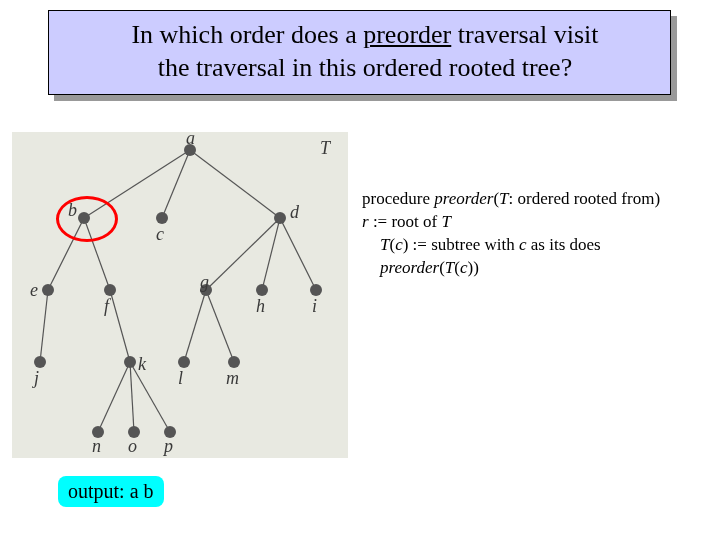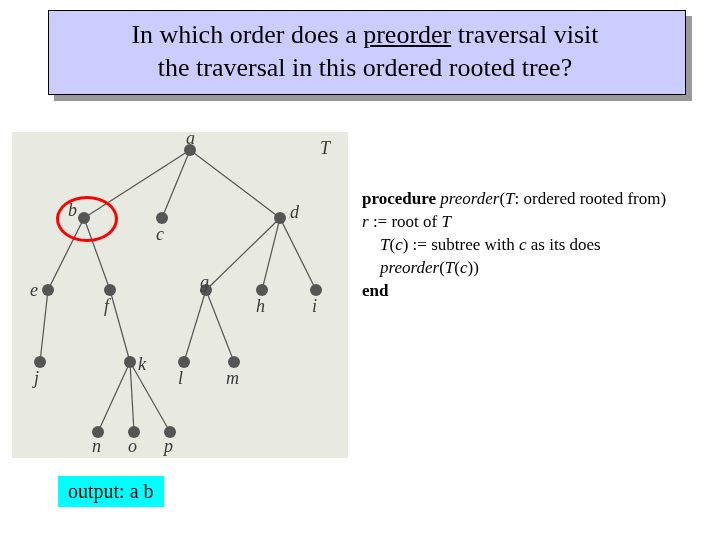--- a/index.html
+++ b/index.html
@@ -12,21 +12,21 @@
     position: relative;
     overflow: hidden;
   }
   .title-box {
     position: absolute;
     top: 10px;
     left: 48px;
     width: 600px;
     background: #ccccff;
     border: 1.5px solid #000;
-    padding: 8px 20px 10px 16px;
+    padding: 8px 5px 10px 16px;
     text-align: center;
     font-size: 26px;
     line-height: 1.25;
     box-shadow: 6px 6px 0 #999;
   }
   .title-box .u { text-decoration: underline; }
   .tree-area {
     position: absolute;
     top: 132px;
     left: 12px;
@@ -51,31 +51,32 @@
   }
   .algo {
     position: absolute;
     top: 188px;
     left: 362px;
     width: 340px;
     font-size: 17px;
     line-height: 1.35;
     color: #000;
   }
-  .algo .kw { font-weight: bold; }
+  .algo .kw { font-weight: normal; }
   .algo .it { font-style: italic; }
   .algo .indent { display: inline-block; width: 18px; }
   .output-box {
     position: absolute;
     top: 476px;
     left: 58px;
     background: #00ffff;
     font-size: 20px;
     padding: 4px 10px;
     color: #000;
+    border-radius: 8px;
   }
 </style>
 </head>
 <body>
 
 <div class="title-box">
   <span>In which order does a </span><span class="u">preorder</span><span> traversal visit</span><br>
   <span>the traversal in this ordered rooted tree?</span>
 </div>
 
@@ -145,18 +146,15 @@
   </div>
   <div>
     <span class="it">r</span><span> := root of </span><span class="it">T</span>
   </div>
   <div>
     <span class="indent"></span><span class="it">T</span><span>(</span><span class="it">c</span><span>) := subtree with </span><span class="it">c</span><span> as its does</span>
   </div>
   <div>
     <span class="indent"></span><span class="it">preorder</span><span>(</span><span class="it">T</span><span>(</span><span class="it">c</span><span>))</span>
   </div>
-  <div>
-    <span class="kw">end</span>
-  </div>
 </div>
 
 <div class="output-box">output: a b</div>
 
 </body></html>

